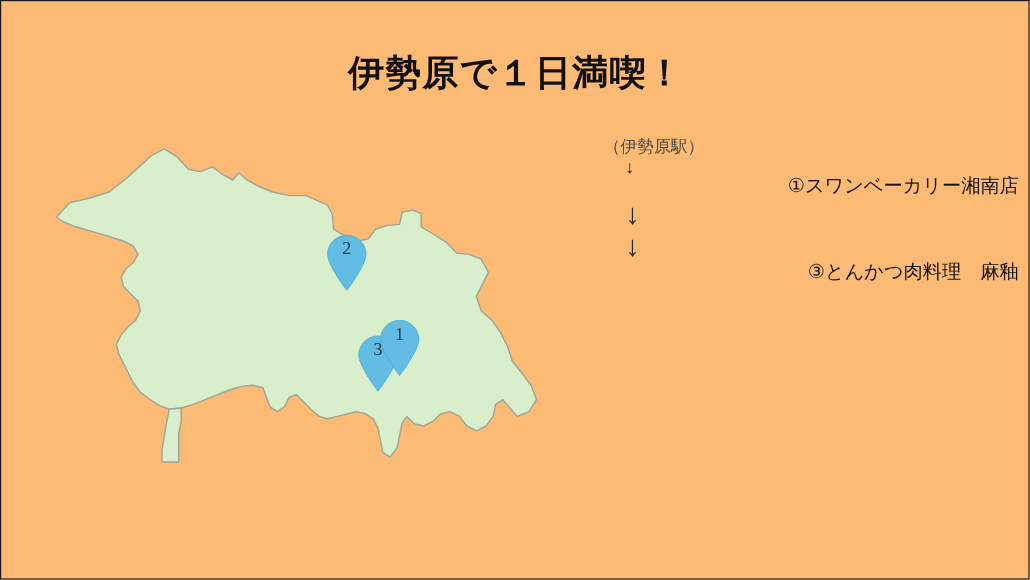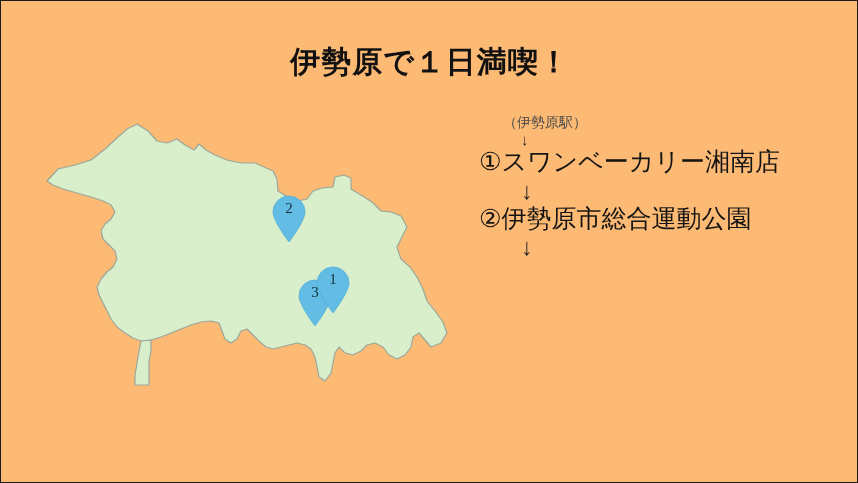--- a/index.html
+++ b/index.html
@@ -89,25 +89,26 @@
     white-space: nowrap;
   }
   .arrow {
     color: #2a2a2a;
     line-height: 1;
     margin-left: 42px;
   }
   .arrow-small { font-size: 15px; margin-bottom: 0px; margin-top: 1px; }
   .arrow-big { font-size: 24px; margin-top: 2px; margin-bottom: 1px; }
   .step {
-    font-size: 25px;
+    font-size: 16px;
     color: #141414;
     line-height: 1.18;
     white-space: nowrap;
     margin: 0;
+    text-align: right;
   }
 </style>
 </head>
 <body>
 
 <div id="slide">
 
   <div id="title">伊勢原で１日満喫！</div>
 
   <div id="map-wrap">
@@ -160,17 +161,17 @@
       </svg>
       <span class="pin-label">1</span>
     </div>
   </div>
 
   <div id="itinerary">
     <div class="station-note">（伊勢原駅）</div>
     <div class="arrow arrow-small">↓</div>
     <div class="step">①スワンベーカリー湘南店</div>
     <div class="arrow arrow-big">↓</div>
-    <div class="step">②伊勢原市総合運動公園</div>
     <div class="arrow arrow-big">↓</div>
+    <div class="step">③とんかつ肉料理　麻釉</div>
   </div>
 
 </div>
 
 </body></html>

